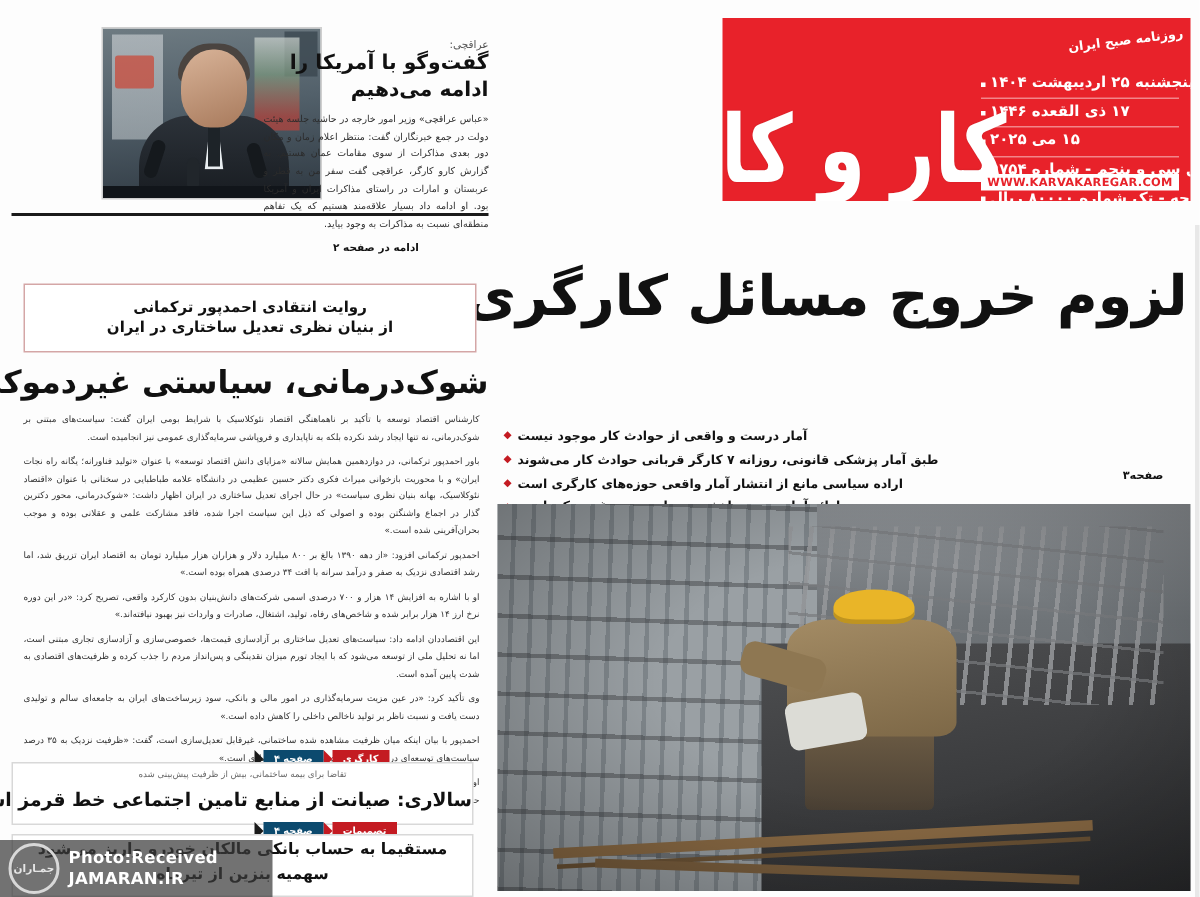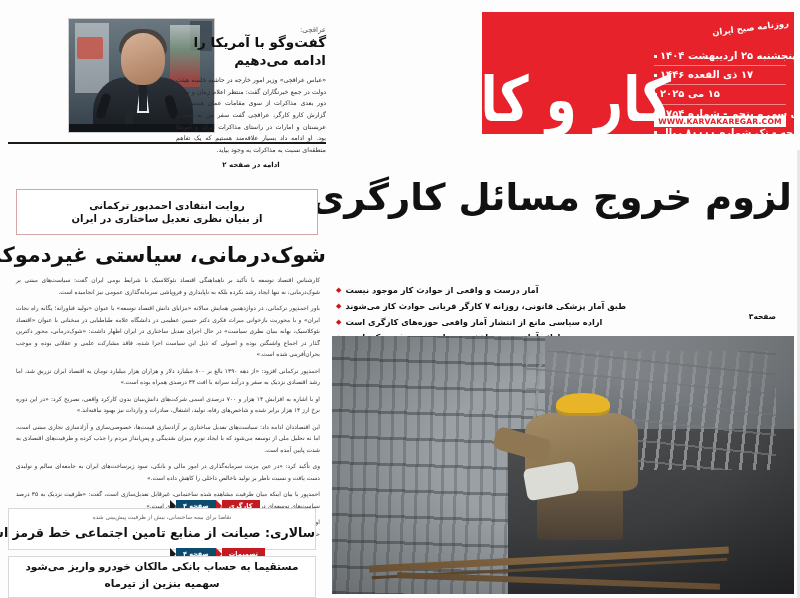--- a/index.html
+++ b/index.html
@@ -357,15 +357,22 @@
     <div class="sec">تصمیمات</div>
     <div class="arrow"></div>
     <div class="pg">صفحه ۴</div>
     <div class="pgarrow"></div>
   </div>
   <div class="box box-b">
     <div class="box-head two">مستقیما به حساب بانکی مالکان خودرو واریز می‌شود</div>
     <div class="box-head two">سهمیه بنزین از تیرماه</div>
   </div>
 
+  <div class="watermark">
+    <div class="wm-logo">جمـاران</div>
+    <div class="wm-lines">
+      <span>Photo:Received</span>
+      <span>JAMARAN.IR</span>
+    </div>
+  </div>
 
   <div class="edge-r"></div>
 </div>
 
 </body></html>

